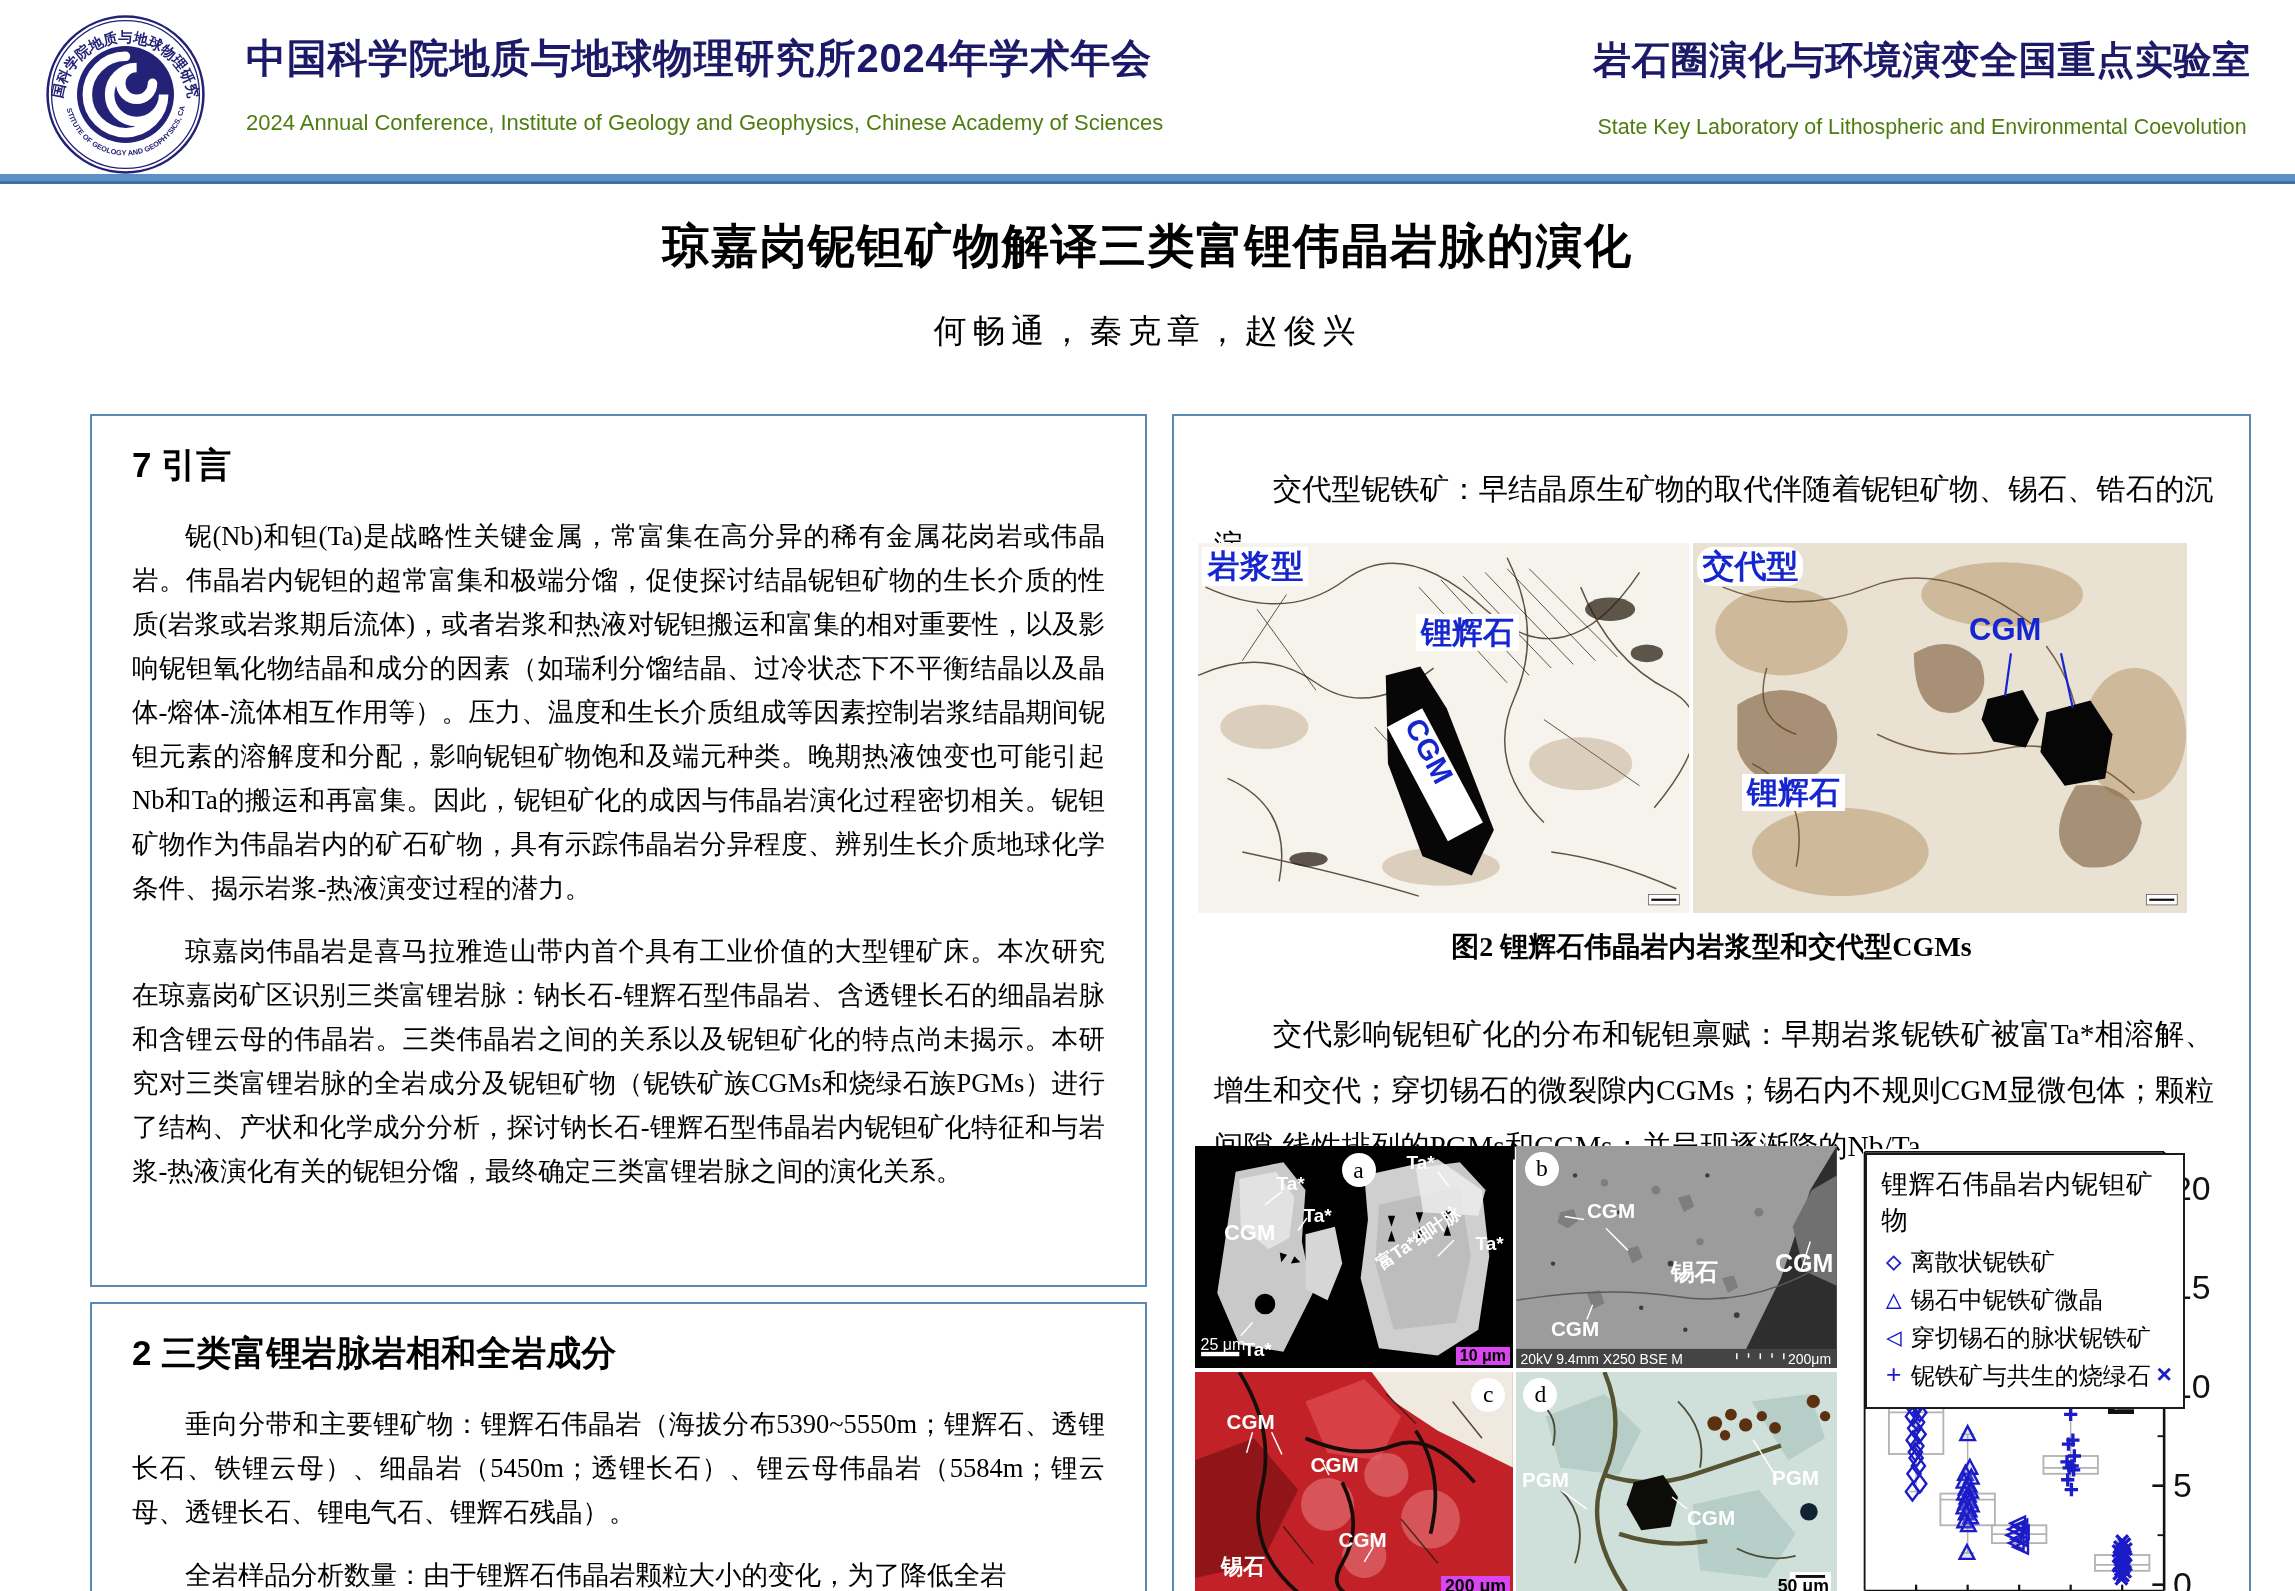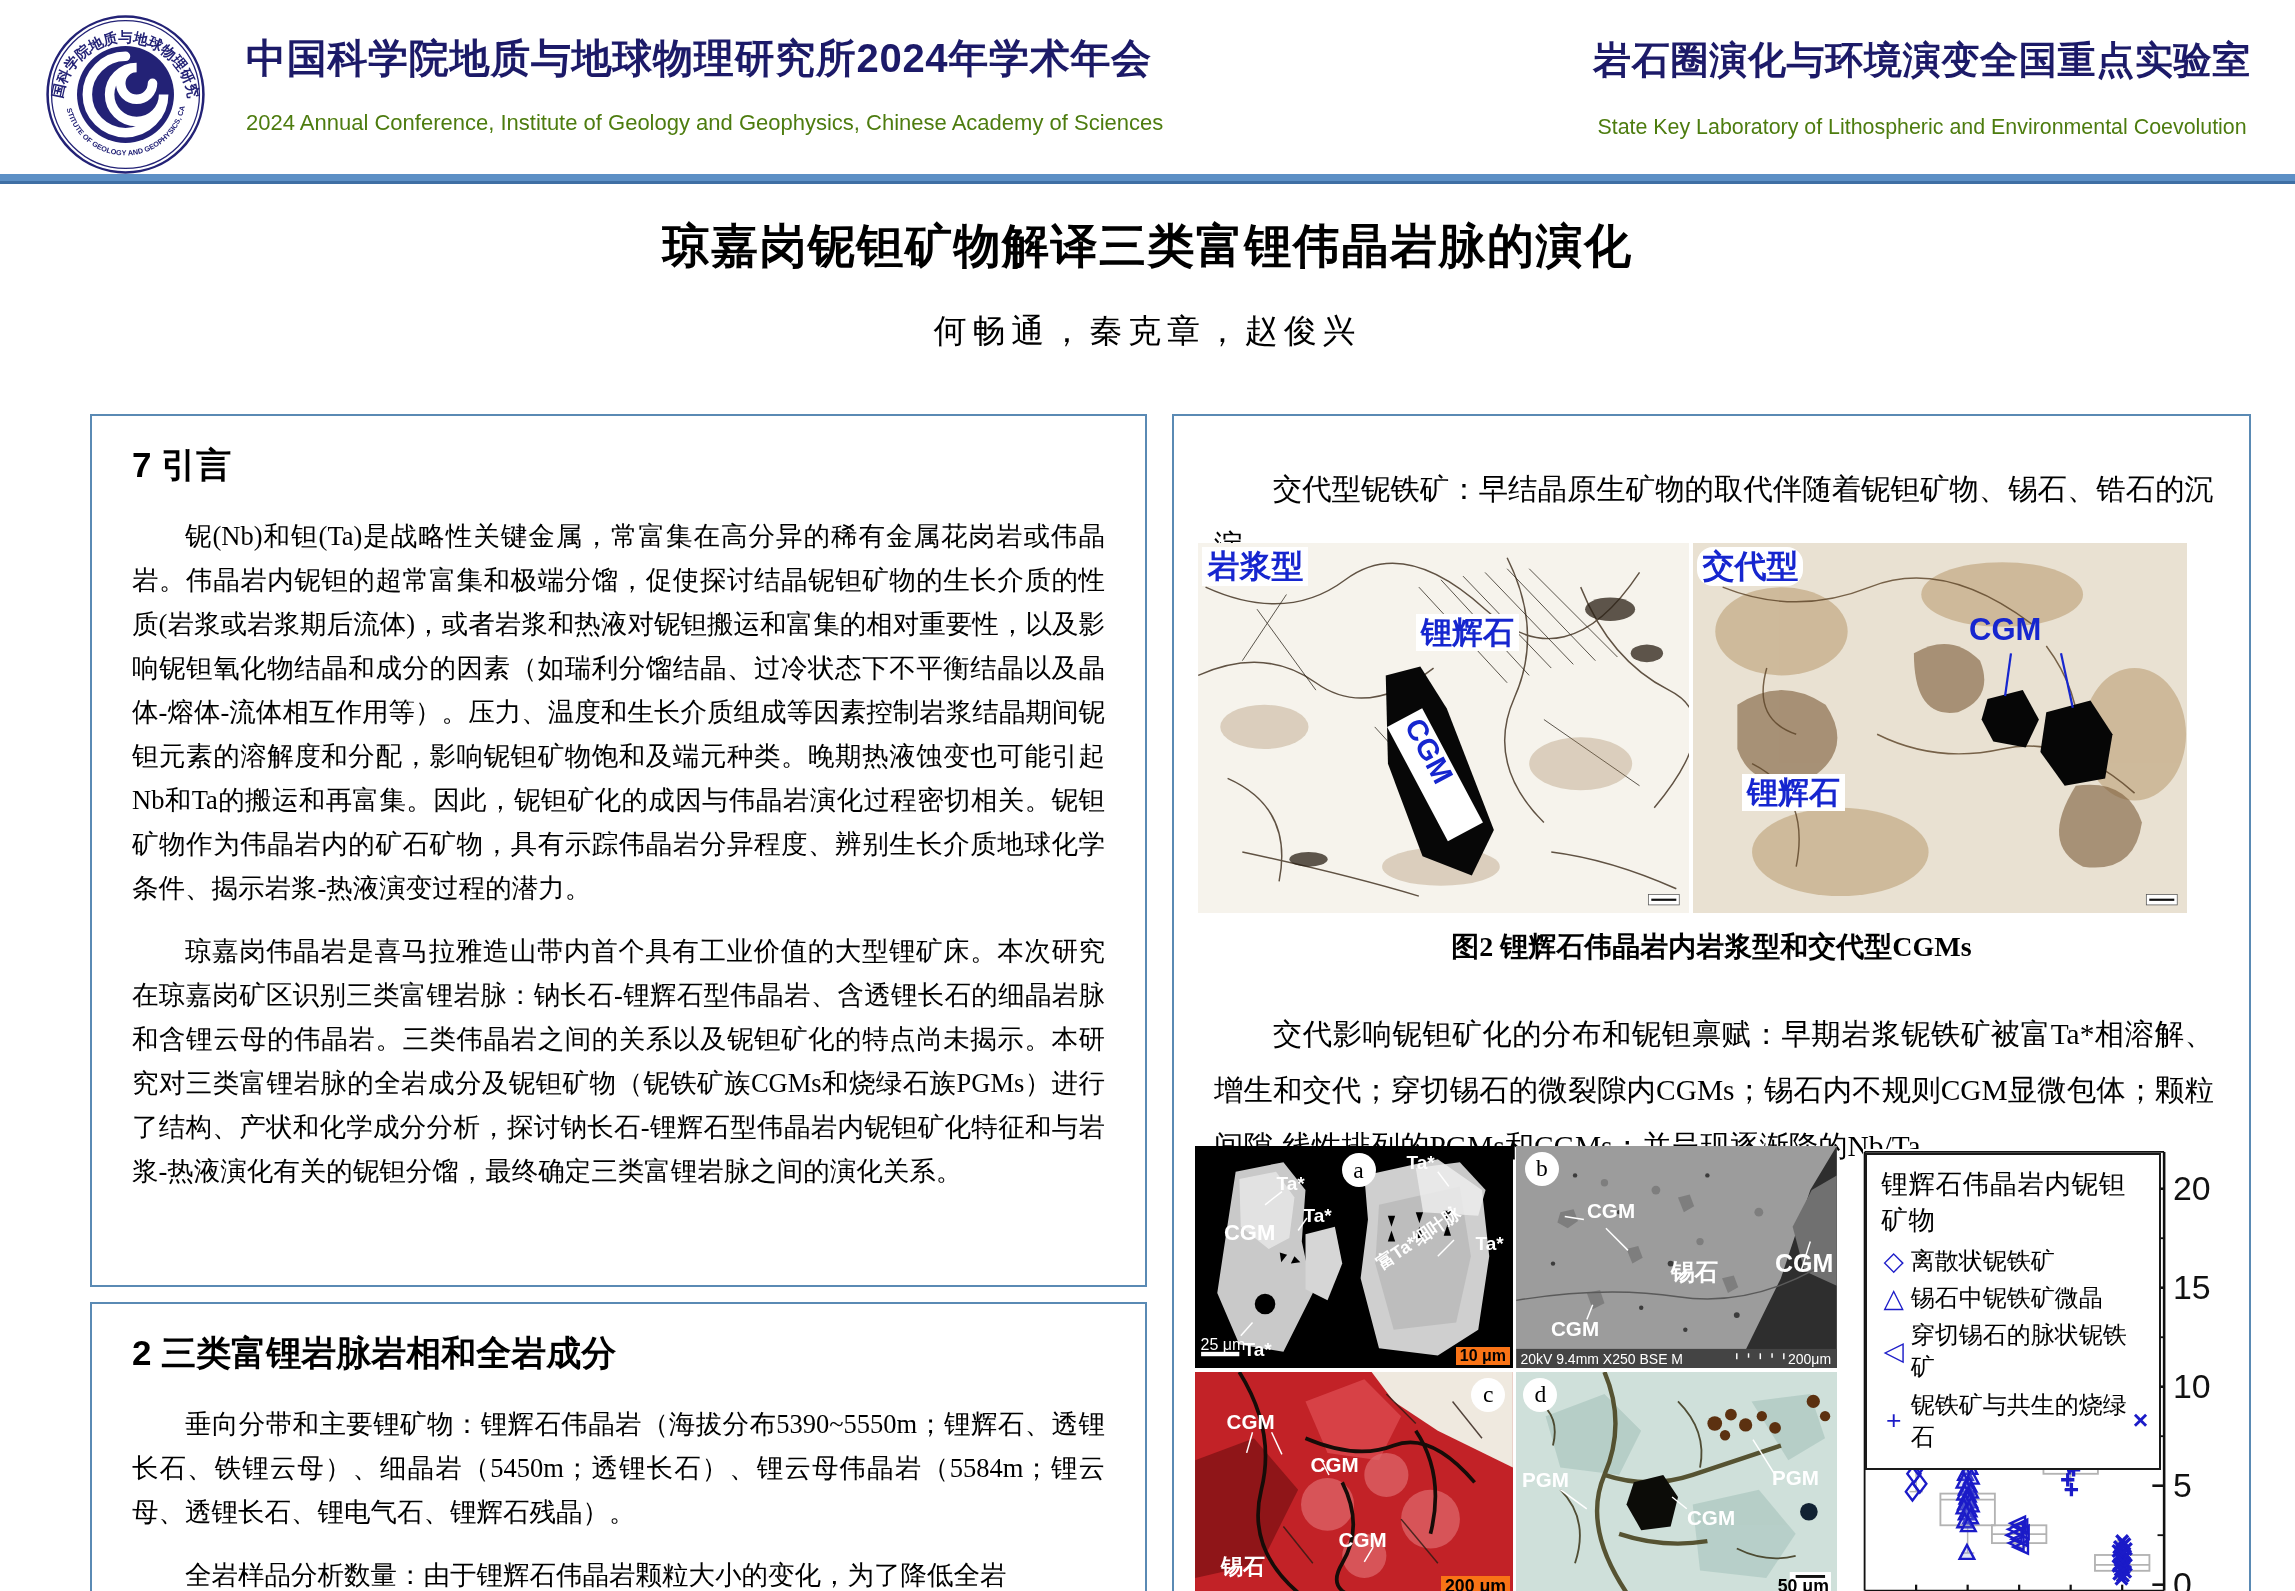--- a/index.html
+++ b/index.html
@@ -29,29 +29,29 @@
   .sec-heading{font-family:"Liberation Sans",sans-serif;font-weight:bold;font-size:35px;margin:4.4px 0 25px 0;}
   .para{font-size:26.5px;line-height:44px;text-align:justify;text-indent:2em;margin:4px 0 19px 0;}
   .paraR{position:absolute;left:40px;width:1000px;font-size:29.4px;line-height:56px;
         text-align:justify;text-indent:2em;}
   
   .fig{position:absolute;overflow:hidden;}
   .fig svg{position:absolute;left:0;top:0;}
   .fig-label{position:absolute;color:#1626cf;background:#fff;font-family:"Liberation Sans",sans-serif;
         font-weight:bold;padding:0 5px;line-height:1.2;}
   .wlabel{position:absolute;color:#fff;font-family:"Liberation Sans",sans-serif;font-weight:bold;}
-  .blabel{position:absolute;color:#000;background:#f97316;font-family:"Liberation Sans",sans-serif;
+  .blabel{position:absolute;color:#000;background:#d946ef;font-family:"Liberation Sans",sans-serif;
         font-weight:bold;padding:0 3.7px;}
   .badge{position:absolute;width:34px;height:34px;border-radius:50%;background:#fff;color:#000;
         display:flex;align-items:center;justify-content:center;font-size:23.6px;font-family:"Liberation Serif",serif;}
   .fig-caption{position:absolute;left:0;width:100%;text-align:center;font-weight:bold;font-size:28px;}
   
   .chart{position:absolute;left:689px;top:733px;width:355px;height:471px;background:#fff;}
-  .legend{position:absolute;left:1.5px;top:4.4px;width:296px;background:#fff;border:2.2px solid #1a1a1a;
-        padding:8.8px 10.3px 10.3px 10.3px;box-sizing:border-box;font-family:Liberation Sans, sans-serif;}
+  .legend{position:absolute;left:1.5px;top:4.4px;width:320px;background:#fff;border:2.2px solid #1a1a1a;
+        padding:8.8px 10.3px 10.3px 10.3px;box-sizing:border-box;font-family:Liberation Mono, monospace;}
   .legend-title{font-size:26.5px;letter-spacing:0.7px;margin:1.5px 0 7.4px 4.4px;}
   .legend-row{display:flex;align-items:center;font-size:24px;margin:5.2px 0;}
   .legend-marker{color:#1b1bc8;font-size:26.5px;width:34px;text-align:center;flex:0 0 34px;}
   .legend-trail{color:#1b1bc8;font-size:26.5px;margin-left:auto;font-weight:bold;}
 </style>
 </head>
 <body>
 
 <div class="page">
 

